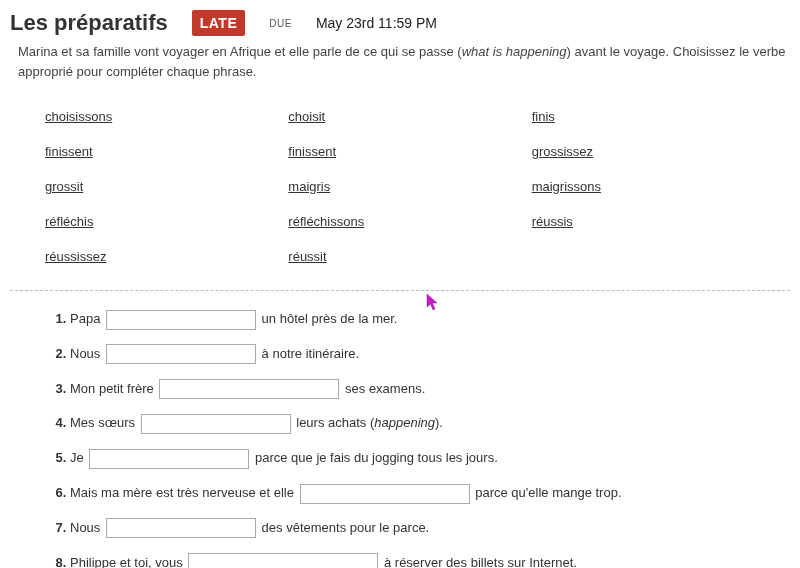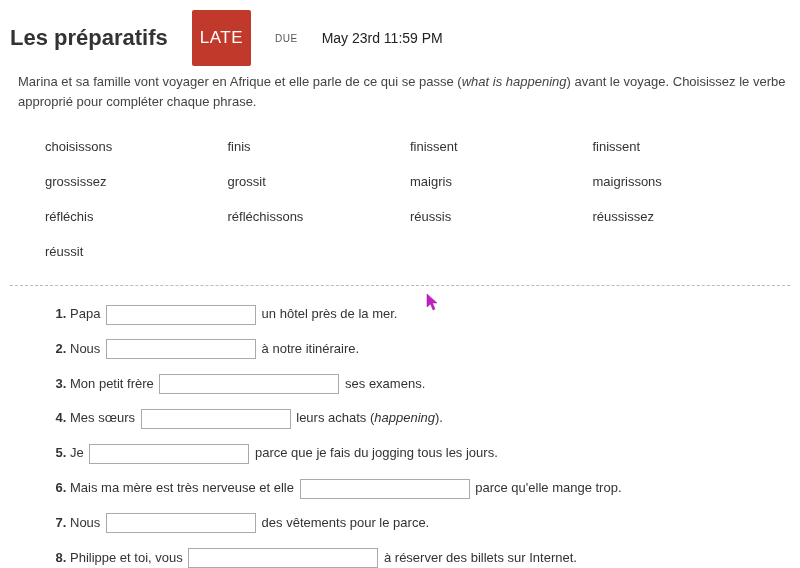--- a/index.html
+++ b/index.html
@@ -10,37 +10,38 @@
     font-size: 13px;
     color: #333;
     background: #fff;
     width: 800px;
   }
   .header { display: flex; align-items: center; gap: 24px; margin-bottom: 6px; }
   .title { font-size: 22px; font-weight: 700; color: #333; }
   .late-badge {
     background: #c0392b;
     color: #fff;
-    font-size: 17px;
-    font-weight: 400;
-    padding: 18px 8px;
+    font-size: 14px;
+    font-weight: 700;
+    padding: 5px 8px;
     border-radius: 2px;
     letter-spacing: 0.5px;
   }
   .due-label { font-size: 10px; color: #555; letter-spacing: 0.5px; }
   .due-date { font-size: 14px; color: #222; }
   .instructions { font-size: 13px; color: #444; line-height: 1.5; margin-bottom: 28px; margin-left: 8px; }
   .word-bank {
     display: grid;
-    grid-template-columns: repeat(4, 1fr);
+    grid-template-columns: repeat(3, 1fr);
     column-gap: 20px;
     row-gap: 20px;
     padding: 0 35px 20px 35px;
     font-size: 13px;
     color: #333;
+    text-decoration: underline;
   }
   .word-bank div { }
   .divider {
     border: none;
     border-top: 1px dashed #bbb;
     margin: 6px 0 18px 0;
   }
   .questions { padding-left: 40px; }
   ol.qlist { margin: 0; padding-left: 20px; }
   ol.qlist li {
@@ -80,20 +81,21 @@
   <span class="due-label">DUE</span>
   <span class="due-date">May 23rd 11:59 PM</span>
 </div>
 
 <div class="instructions">
   <span>Marina et sa famille vont voyager en Afrique et elle parle de ce qui se passe (</span><em>what is happening</em><span>) avant le voyage. Choisissez le verbe approprié pour compléter chaque phrase.</span>
 </div>
 
 <div class="word-bank">
   <div>choisissons</div>
+  <div>choisit</div>
   <div>finis</div>
   <div>finissent</div>
   <div>finissent</div>
   <div>grossissez</div>
   <div>grossit</div>
   <div>maigris</div>
   <div>maigrissons</div>
   <div>réfléchis</div>
   <div>réfléchissons</div>
   <div>réussis</div>

